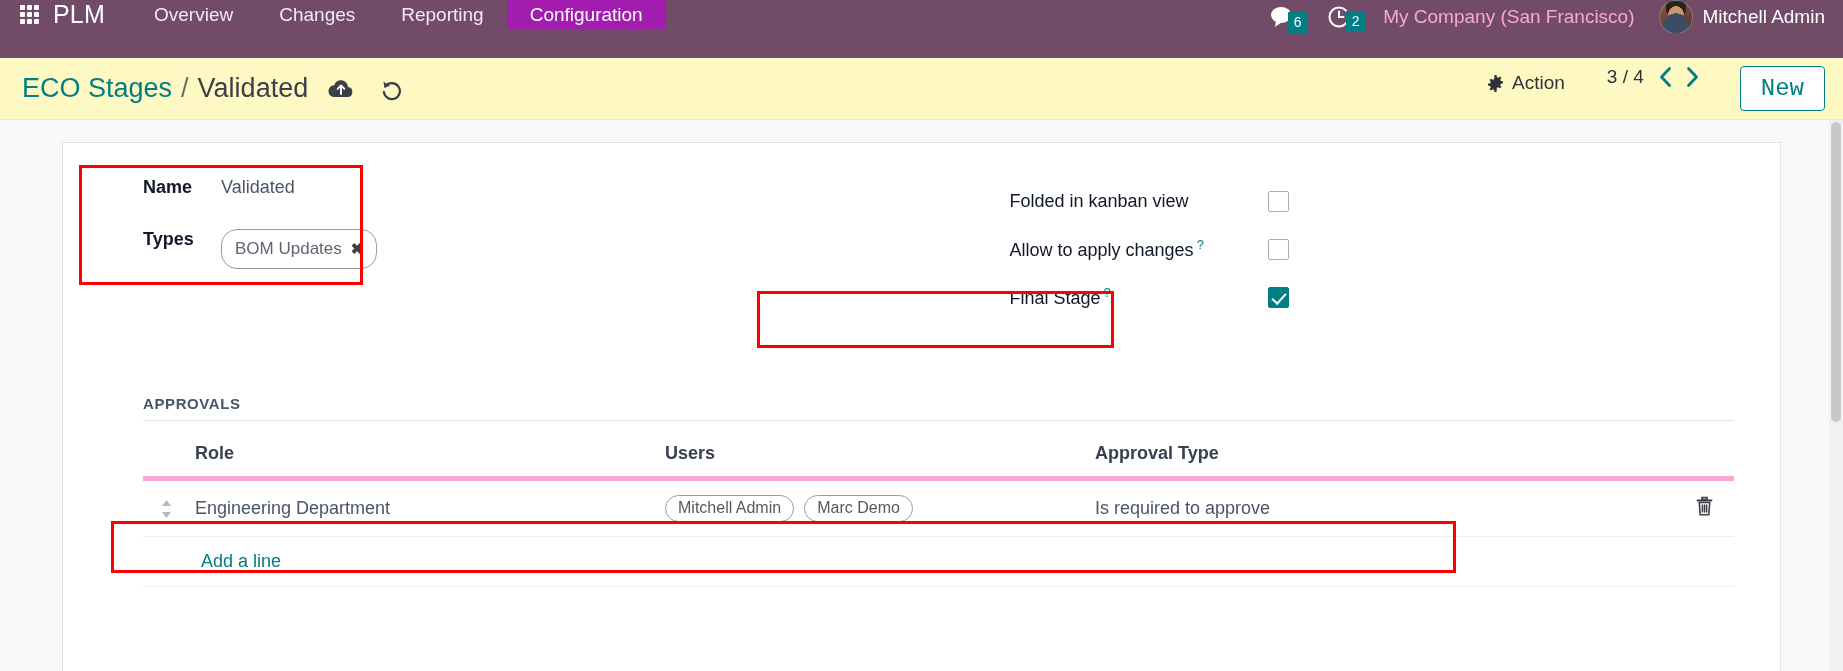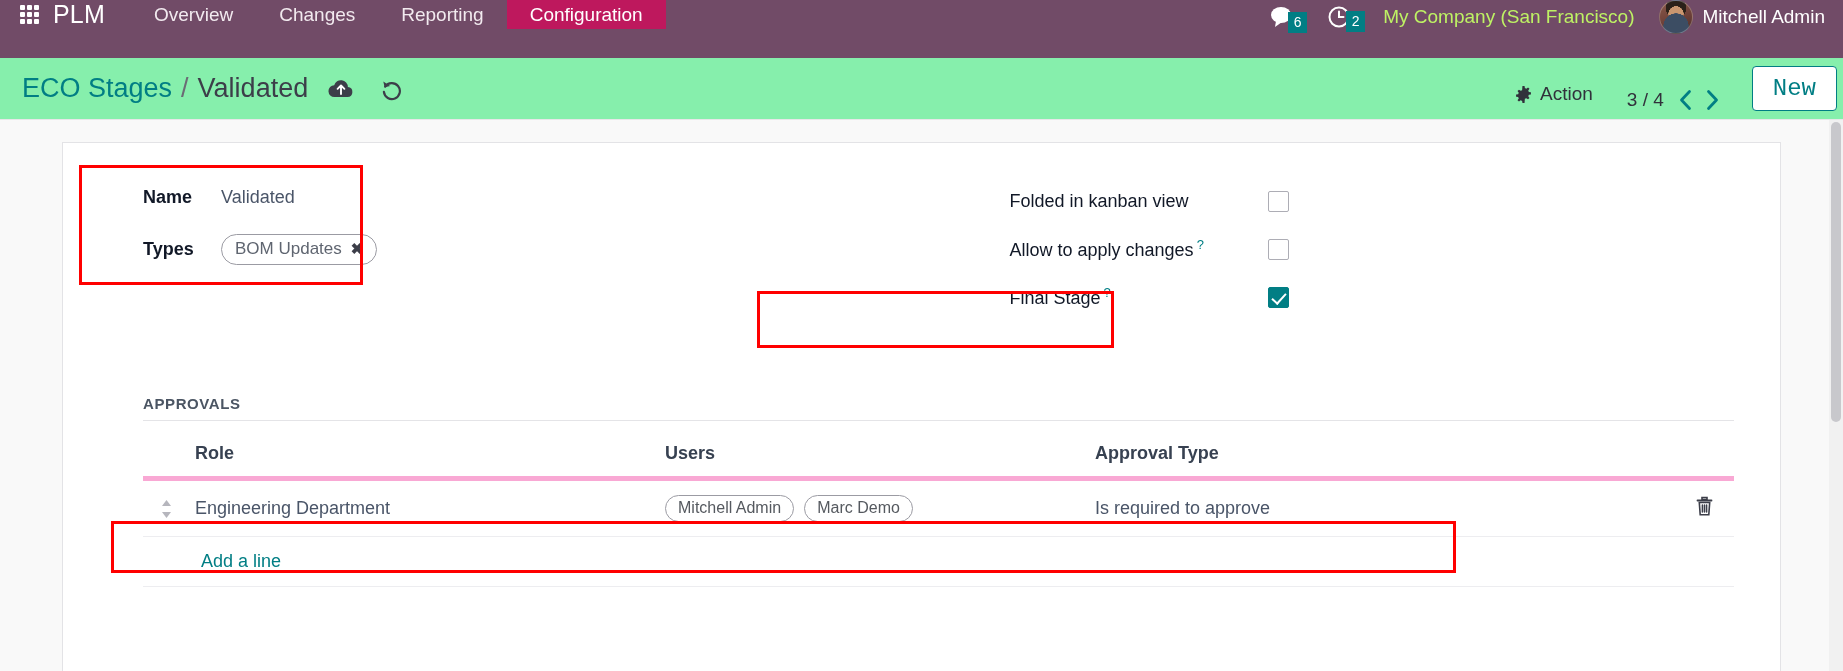--- a/index.html
+++ b/index.html
@@ -55,21 +55,21 @@
   .nav-item {
     display: flex;
     align-items: center;
     padding: 0 23px;
     font-size: 19px;
     color: #f2eaef;
     cursor: pointer;
     white-space: nowrap;
   }
   .nav-item.active {
-    background: #be185d;
+    background: #a21caf;
     color: #ffffff;
   }
 
   .nav-spacer { flex: 1; }
 
   .nav-right {
     display: flex;
     align-items: center;
     padding-right: 18px;
   }
@@ -90,21 +90,21 @@
     font-size: 14px;
     line-height: 1;
     padding: 3px 5px 4px 5px;
     min-width: 19px;
     text-align: center;
   }
 
   .company-name {
     font-size: 19px;
     padding: 0 14px 0 14px;
-    color: #bef264;
+    color: #f9a8d4;
     white-space: nowrap;
     cursor: pointer;
   }
 
   .user-menu {
     display: flex;
     align-items: center;
     padding-left: 10px;
     cursor: pointer;
   }
@@ -123,25 +123,25 @@
     flex: none;
   }
   .user-name {
     font-size: 19px;
     white-space: nowrap;
   }
 
   
   .control-panel {
     height: 62px;
-    background: #86efac;
+    background: #fef9c3;
     border-bottom: 1px solid #e7e7e9;
     display: flex;
     align-items: center;
-    padding: 0 6px 0 22px;
+    padding: 0 18px 0 22px;
   }
 
   .breadcrumb {
     display: flex;
     align-items: baseline;
     white-space: nowrap;
   }
   .bc-parent {
     font-size: 27px;
     color: #017e84;
@@ -167,22 +167,22 @@
     cursor: pointer;
     display: flex;
     align-items: center;
     color: #4a4a55;
   }
 
   .cp-spacer { flex: 1; }
 
   .cp-right {
     display: flex;
-    align-items: flex-end;
-    gap: 0;
+    align-items: flex-start;
+    gap: 8px;
   }
 
   .action-btn {
     display: flex;
     align-items: center;
     gap: 7px;
     font-size: 19px;
     color: #31313b;
     padding: 6px 12px;
     cursor: pointer;
@@ -256,21 +256,20 @@
 
   .form-grid {
     display: flex;
     gap: 0;
   }
   .col-left  { width: 50%; padding-left: 34px; }
   .col-right { width: 50%; padding-left: 88px; }
 
   .field-row {
     display: flex;
-    align-items: center;
     min-height: 40px;
     margin-bottom: 12px;
   }
   .field-label {
     font-size: 18px;
     font-weight: bold;
     color: #111827;
     width: 78px;
     flex: none;
   }

